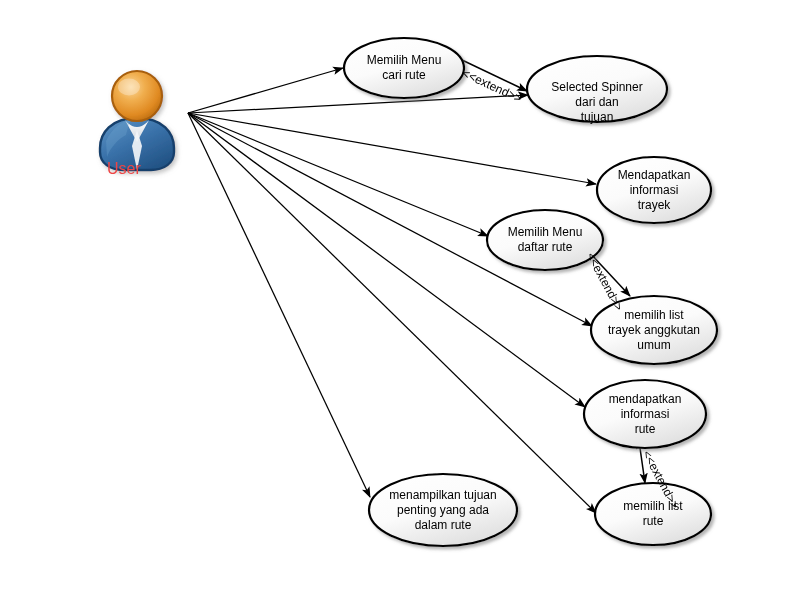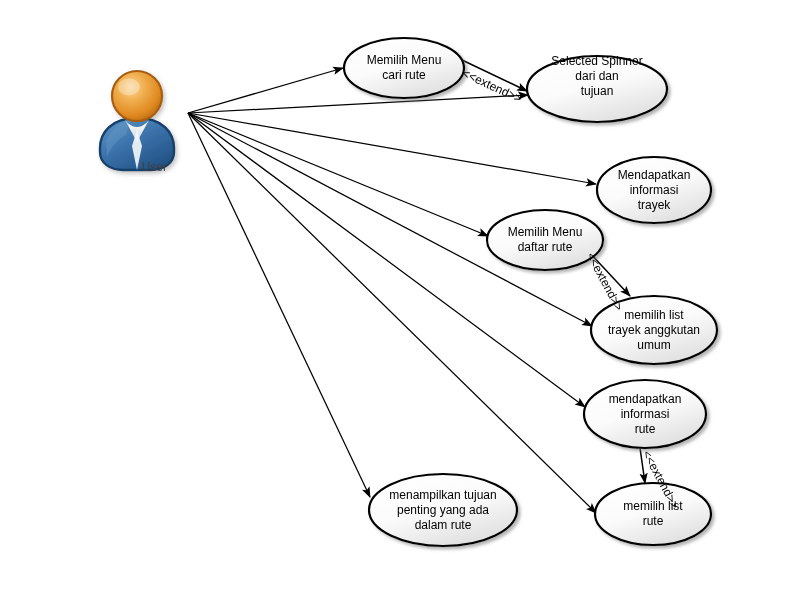--- a/index.html
+++ b/index.html
@@ -28,24 +28,24 @@
     text-align: center;
     font-family: "Liberation Sans", sans-serif;
     font-size: 12px;
     color: #000000;
     line-height: 15px;
     pointer-events: none;
     white-space: pre-line;
   }
   .actor-label {
     position: absolute;
-    text-align: right;
+    text-align: left;
     font-family: "Liberation Sans", sans-serif;
-    font-size: 12px;
-    color: #404040;
+    font-size: 16px;
+    color: #ef4444;
   }
   .ext-label {
     position: absolute;
     font-family: "Liberation Sans", sans-serif;
     font-size: 12px;
     color: #000000;
     white-space: nowrap;
     transform-origin: 0 0;
   }
 </style>
@@ -140,21 +140,21 @@
       <ellipse cx="129" cy="87" rx="11" ry="8.5" fill="#ffffff" opacity="0.3"></ellipse>
     </g>
   </svg>
 
   <div id="labels-layer">
       <div class="ext-label" style="left: 466px; top: 66px; transform: rotate(25deg);">&lt;&lt;extend&gt;&gt;</div>
       <div class="ext-label" style="left: 596px; top: 250px; transform: rotate(62deg);">&lt;&lt;extend&gt;&gt;</div>
       <div class="ext-label" style="left: 652px; top: 448px; transform: rotate(62deg);">&lt;&lt;extend&gt;&gt;</div>
       <div class="uc-label" style="left: 336px; top: 53px; width: 136px;">Memilih Menu
 cari rute</div>
-      <div class="uc-label" style="left: 519px; top: 54px; width: 156px;">Selected Spinner
+      <div class="uc-label" style="left: 519px; top: 80px; width: 156px;">Selected Spinner
 dari dan
 tujuan</div>
       <div class="uc-label" style="left: 589px; top: 167.5px; width: 130px;">Mendapatkan
 informasi
 trayek</div>
       <div class="uc-label" style="left: 479px; top: 225px; width: 132px;">Memilih Menu
 daftar rute</div>
       <div class="uc-label" style="left: 583px; top: 307.5px; width: 142px;">memilih list
 trayek anggkutan
 umum</div>

